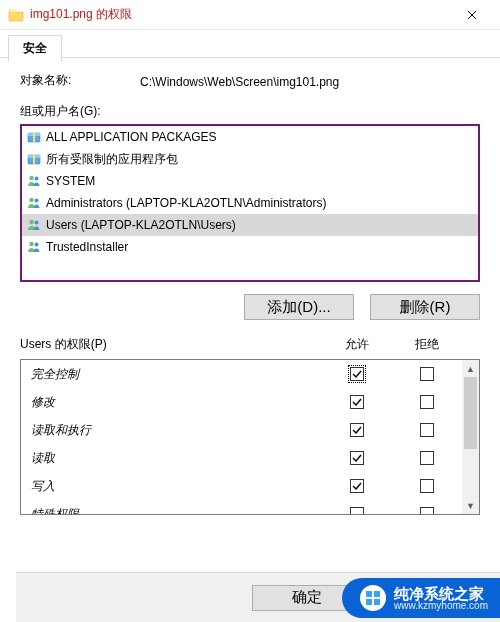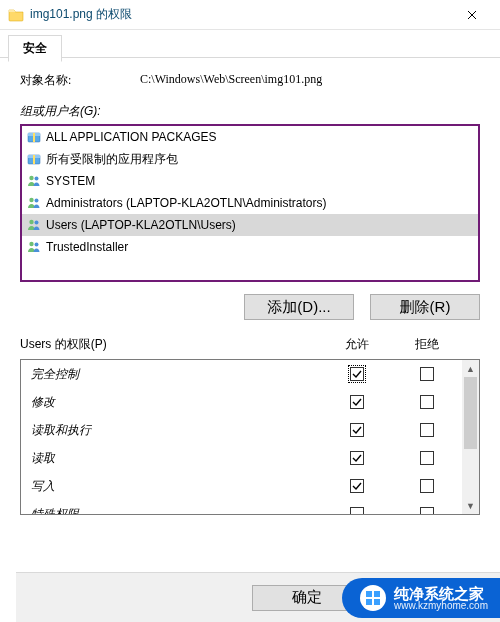--- a/index.html
+++ b/index.html
@@ -24,21 +24,21 @@
     background: #fff;
   }
   .titlebar .folder-icon {
     width: 16px; height: 16px;
     margin-right: 6px;
     display: inline-flex; align-items: center; justify-content: center;
   }
   .titlebar .title {
     font-size: 12px;
     flex: 1;
-    color: #0c4a6e;
+    color: #b91c1c;
   }
   .titlebar .close {
     width: 40px; height: 30px;
     display: flex; align-items: center; justify-content: center;
     font-size: 14px; color: #000;
     cursor: pointer;
   }
 
   
   .tab-strip {
@@ -56,25 +56,25 @@
     font-size: 12px;
     position: relative;
     top: 1px;
     cursor: pointer;
   }
 
   .dialog-body {
     padding: 14px 20px 10px 20px;
   }
 
-  .row { display: flex; align-items: flex-start; margin-bottom: 14px; font-family: Liberation Serif, serif; }
+  .row { display: flex; align-items: flex-end; margin-bottom: 14px; }
   .row .lbl { width: 120px; color: #000; }
   .row .val { flex: 1; }
 
-  .section-label { margin: 12px 0 4px 0; font-style: italic; }
+  .section-label { margin: 12px 0 4px 0; }
 
   
   .list-box {
     border: 2px solid #701a75;
     height: 158px;
     background: #fff;
     overflow: hidden;
   }
   .list-item {
     display: flex;

